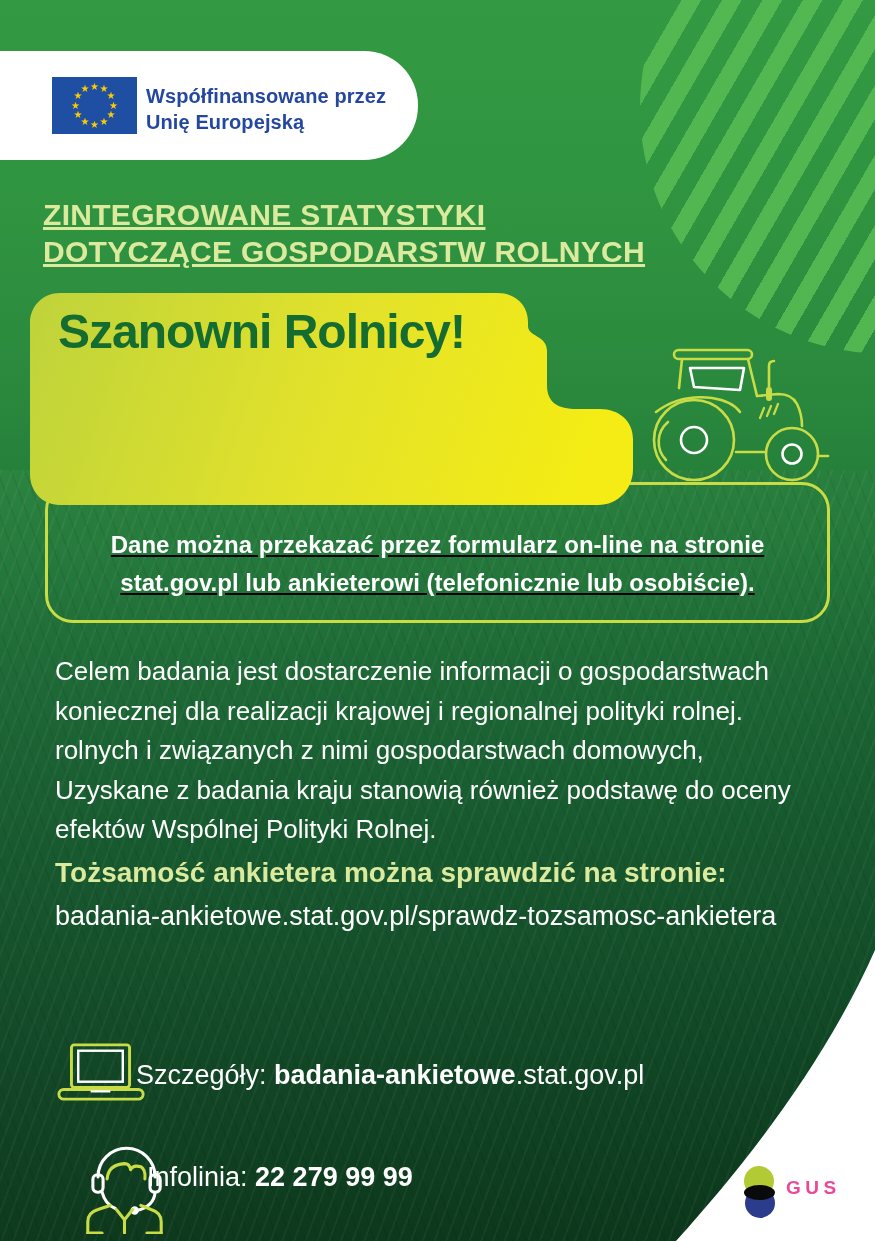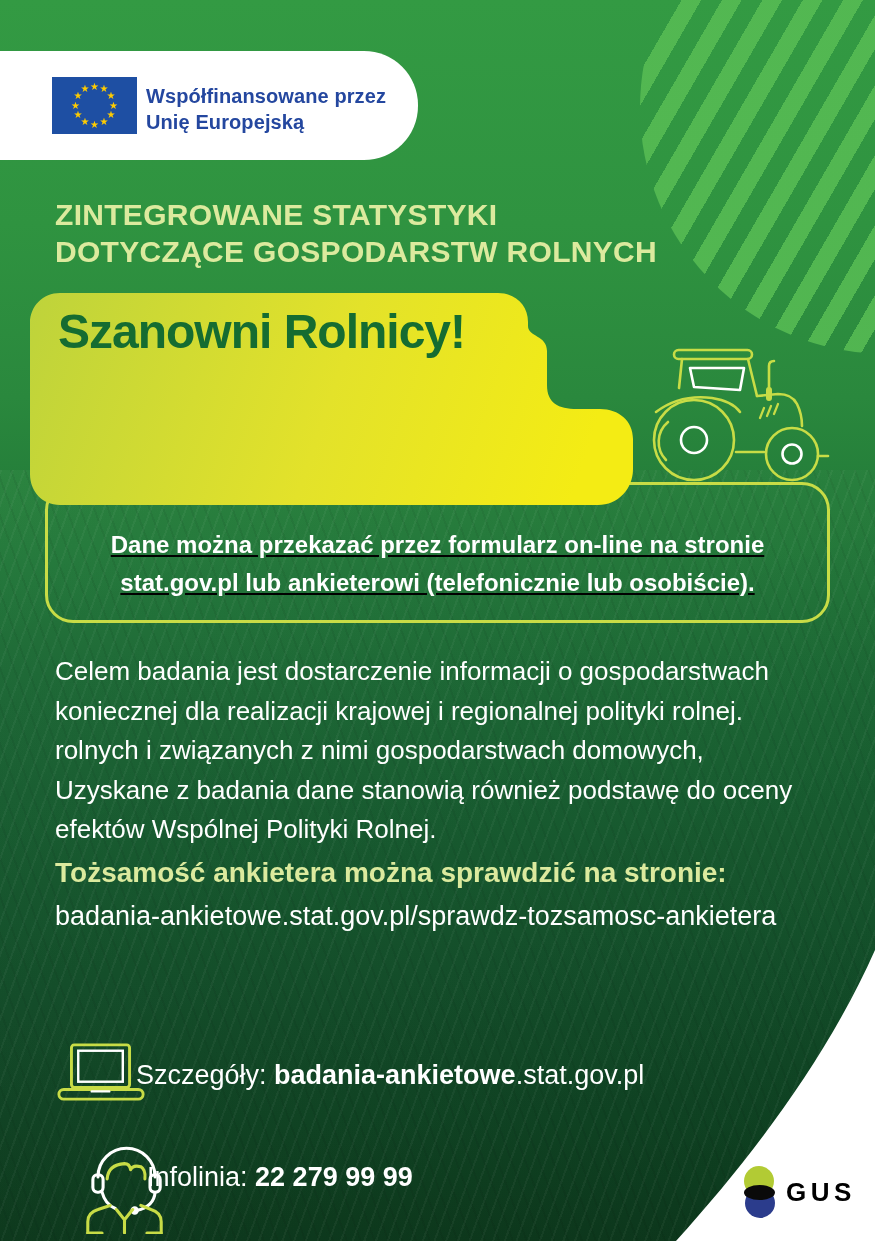--- a/index.html
+++ b/index.html
@@ -43,22 +43,22 @@
   .eu-flag .star{
     position:absolute;color:var(--eu-star);font-size:10px;line-height:10px;
     transform:translate(-50%,-50%);
   }
   .eu-text{
     position:absolute;left:146px;top:32px;color:#24479f;font-weight:bold;
     font-size:20px;line-height:26px;letter-spacing:.1px;
   }
   
   .main-title{
-    position:absolute;left:55px;top:196px;z-index:2;color:var(--pale);
-    font-size:30px;font-weight:bold;line-height:37px;letter-spacing:.3px;
+    position:absolute;left:43px;top:196px;z-index:2;color:var(--pale);
+    font-size:30px;font-weight:bold;line-height:37px;letter-spacing:.3px;text-decoration:underline;
   }
   
   .callout{position:absolute;left:30px;top:293px;width:605px;height:212px;z-index:3;}
   .callout svg{position:absolute;inset:0;}
   .callout-heading{
     position:absolute;left:28px;top:13px;color:var(--callout-text);
     font-size:48px;font-weight:bold;letter-spacing:-1px;line-height:1.1;white-space:nowrap;
   }
   .callout-body{
     position:absolute;left:28px;top:121px;color:var(--callout-text);
@@ -97,21 +97,21 @@
   .headset-icon-wrap{position:absolute;left:72px;top:1132px;z-index:2;}
   .tractor-icon-wrap{position:absolute;left:652px;top:342px;z-index:2;}
   
   .white-corner{position:absolute;left:598px;top:938px;z-index:4;}
   .gus-logo{position:absolute;left:740px;top:1164px;width:130px;height:60px;z-index:5;}
   .gus-circle{position:absolute;border-radius:50%;}
   .gus-circle.green{left:4px;top:2px;width:30px;height:30px;background:var(--gus-green);}
   .gus-circle.navy{left:5px;top:24px;width:30px;height:30px;background:var(--gus-navy);}
   .gus-lens{position:absolute;left:4px;top:21px;width:31px;height:15px;border-radius:50%;background:#0a0a0a;}
   .gus-text{
-    position:absolute;left:46px;top:13px;color:#000000;font-size:26px;font-weight:bold;
+    position:absolute;left:46px;top:13px;color:#ec4899;font-size:19px;font-weight:bold;
     letter-spacing:4.5px;
   }
 </style>
 </head>
 <body>
 
 <div class="poster">
   <div class="bg"></div>
   <div class="stripes-circle"></div>
   <div class="photo-texture"></div>
@@ -185,21 +185,21 @@
         <circle cx="42" cy="98" r="13"></circle>
         <circle cx="140" cy="112" r="9.5"></circle>
       </g>
     </svg>
   </div>
 
   <div class="description">
     <div>Celem badania jest dostarczenie informacji o gospodarstwach</div>
     <div>koniecznej dla realizacji krajowej i regionalnej polityki rolnej.</div>
     <div>rolnych i związanych z nimi gospodarstwach domowych,</div>
-    <div>Uzyskane z badania dane stanowią również podstawę do oceny</div>
+    <div>Uzyskane z badania kraju stanowią również podstawę do oceny</div>
     <div>efektów Wspólnej Polityki Rolnej.</div>
   </div>
 
   <div class="verify-label">Tożsamość ankietera można sprawdzić na stronie:</div>
   <div class="verify-url">badania-ankietowe.stat.gov.pl/sprawdz-tozsamosc-ankietera</div>
 
   <div class="laptop-icon-wrap">
     <svg width="92" height="62" viewBox="0 0 95 62" fill="none">
       <rect x="17" y="2" width="60" height="44" rx="3" stroke="#c8dc46" stroke-width="3"></rect>
       <rect x="24" y="8" width="46" height="32" stroke="#ffffff" stroke-width="2.5"></rect>

